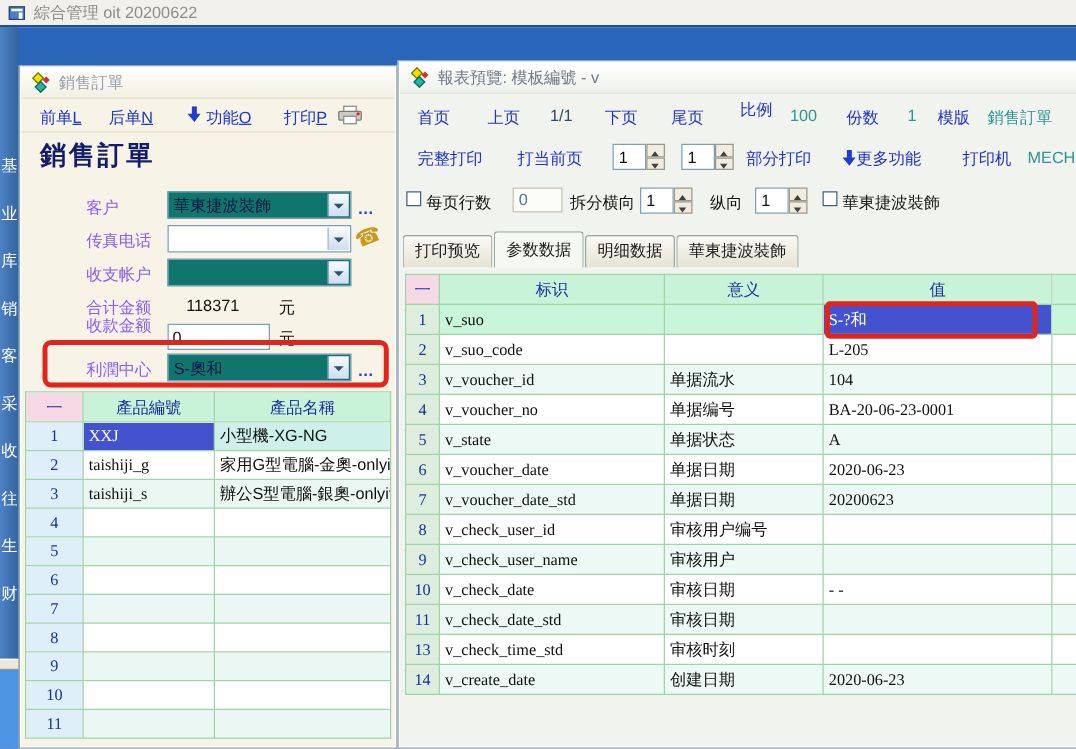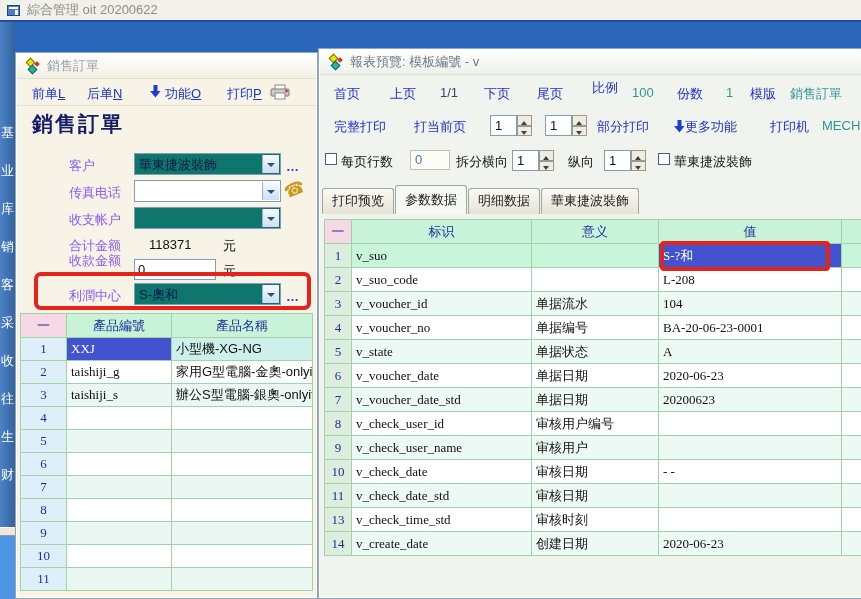--- a/index.html
+++ b/index.html
@@ -434,21 +434,21 @@
             <td class="d latin">v_suo</td>
             <td class="d"></td>
             <td class="d value latin">S-?和</td>
             <td class="d"></td>
           </tr>
 
           <tr>
             <td class="num latin">2</td>
             <td class="d latin">v_suo_code</td>
             <td class="d"></td>
-            <td class="d value latin">L-208</td>
+            <td class="d value latin">L-205</td>
             <td class="d"></td>
           </tr>
 
           <tr>
             <td class="num latin">3</td>
             <td class="d latin">v_voucher_id</td>
             <td class="d">单据流水</td>
             <td class="d value latin">104</td>
             <td class="d"></td>
           </tr>

